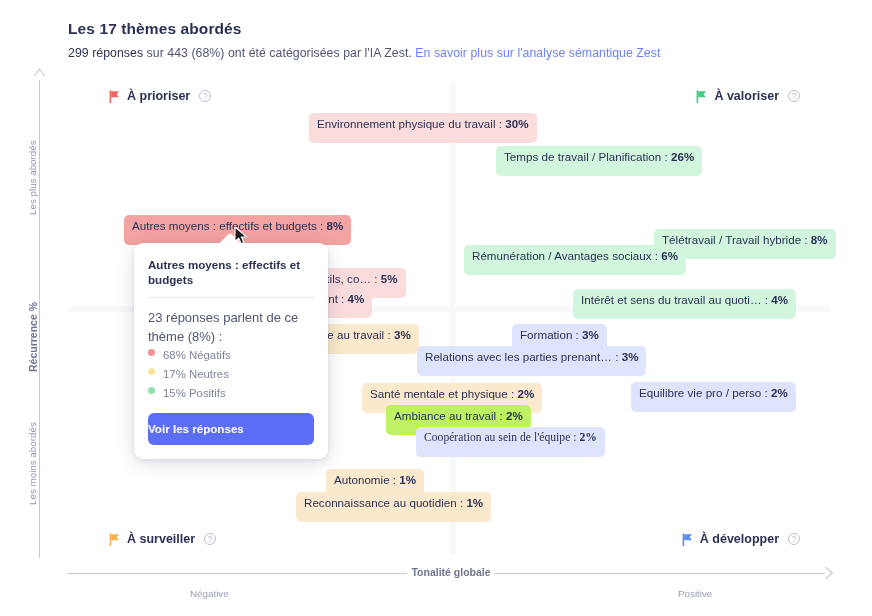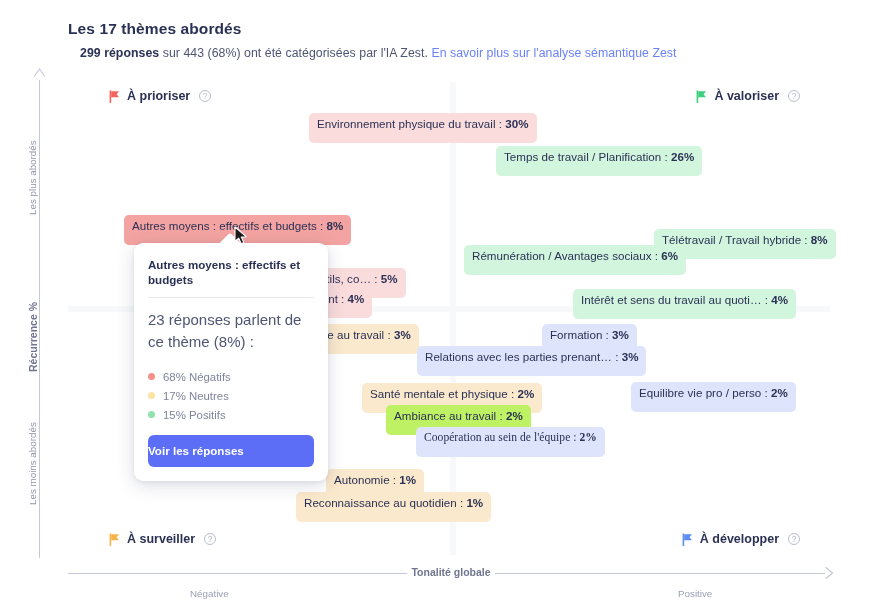--- a/index.html
+++ b/index.html
@@ -20,21 +20,21 @@
   .hdr-title {
     position: absolute; left: 68px; top: 20px;
     font-size: 15.5px; font-weight: bold; color: #2b3154;
     letter-spacing: .1px;
   }
   .hdr-sub {
     position: absolute; left: 68px; top: 46px;
     font-size: 12.3px; color: #4e5573; letter-spacing: .05px;
     white-space: nowrap;
   }
-  .hdr-sub b { font-weight: bold; color: #2b3154; margin-left: 12px; }
+  .hdr-sub b { font-weight: normal; color: #2b3154; }
   .hdr-sub a { color: #6b82f7; text-decoration: none; }
 
   
   .matrix {
     position: absolute;
     left: 68px; top: 82px;
     width: 762px; height: 473px;
     background: #f7f8fa;
     border-radius: 10px;
   }
@@ -140,25 +140,25 @@
     transform: rotate(45deg);
     border-radius: 2px;
   }
   .tt-title {
     position: relative;
     font-size: 11.6px; font-weight: bold; color: #2b3154;
     line-height: 1.3; margin-bottom: 10px;
   }
   .tt-rule { height: 1px; background: #e6e8ee; margin: 0 0 11px 0; }
   .tt-body {
-    font-size: 15px; color: #4e5573; line-height: 1.45;
-    margin-bottom: 18px;
+    font-size: 13px; color: #4e5573; line-height: 1.45;
+    margin-bottom: 2px;
   }
   .tt-row {
-    display: flex; align-items: center; gap: 8px;
+    display: flex; gap: 8px;
     font-size: 11.4px; color: #7f859c; margin-bottom: 7px;
   }
   .tt-dot { width: 7px; height: 7px; border-radius: 50%; flex: 0 0 auto; }
   .tt-btn {
     margin-top: 7px;
     background: #5b6ef5; color: #fff;
     font-size: 11.6px; font-weight: bold;
     text-align: left; padding: 9px 0 10px 0;
     border-radius: 6px; cursor: pointer;
     border: none; width: 100%;
@@ -248,21 +248,21 @@
   <div id="chip-layer">
       <div class="chip neg" style="left: 309px; top: 113px;"><span>Environnement physique du travail : </span><b>30%</b></div>
       <div class="chip pos" style="left: 496px; top: 146px;"><span>Temps de travail / Planification : </span><b>26%</b></div>
       <div class="chip neg-hot" style="left: 124px; top: 215px;"><span>Autres moyens : effectifs et budgets : </span><b>8%</b></div>
       <div class="chip pos" style="left: 654px; top: 229px;"><span>Télétravail / Travail hybride : </span><b>8%</b></div>
       <div class="chip pos" style="left: 464px; top: 245px;"><span>Rémunération / Avantages sociaux : </span><b>6%</b></div>
       <div class="chip neg" style="left: 255px; top: 268px;"><span>Moyens : outils, co…  : </span><b>5%</b></div>
       <div class="chip neg" style="left: 262px; top: 288px;"><span>Management : </span><b>4%</b></div>
       <div class="chip pos" style="left: 573px; top: 289px;"><span>Intérêt et sens du travail au quoti…  : </span><b>4%</b></div>
       <div class="chip yellow" style="left: 274px; top: 324px;"><span>Ambiance au travail : </span><b>3%</b></div>
-      <div class="chip blue" style="left: 542px; top: 324px;"><span>Formation : </span><b>3%</b></div>
+      <div class="chip blue" style="left: 512px; top: 324px;"><span>Formation : </span><b>3%</b></div>
       <div class="chip blue" style="left: 417px; top: 346px; text-align: center;"><span>Relations avec les parties prenant… : </span><b>3%</b></div>
       <div class="chip yellow" style="left: 362px; top: 383px;"><span>Santé mentale et physique : </span><b>2%</b></div>
       <div class="chip blue" style="left: 631px; top: 382px;"><span>Equilibre vie pro / perso : </span><b>2%</b></div>
       <div class="chip grey" style="left: 386px; top: 405px;"><span>Ambiance au travail : </span><b>2%</b></div>
       <div class="chip blue" style="left: 416px; top: 427px; font-family: Liberation Serif, serif;"><span>Coopération au sein de l'équipe : </span><b>2%</b></div>
       <div class="chip yellow" style="left: 326px; top: 469px;"><span>Autonomie : </span><b>1%</b></div>
       <div class="chip yellow" style="left: 296px; top: 492px;"><span>Reconnaissance au quotidien : </span><b>1%</b></div>
     </div>
 
   <div class="tooltip">

